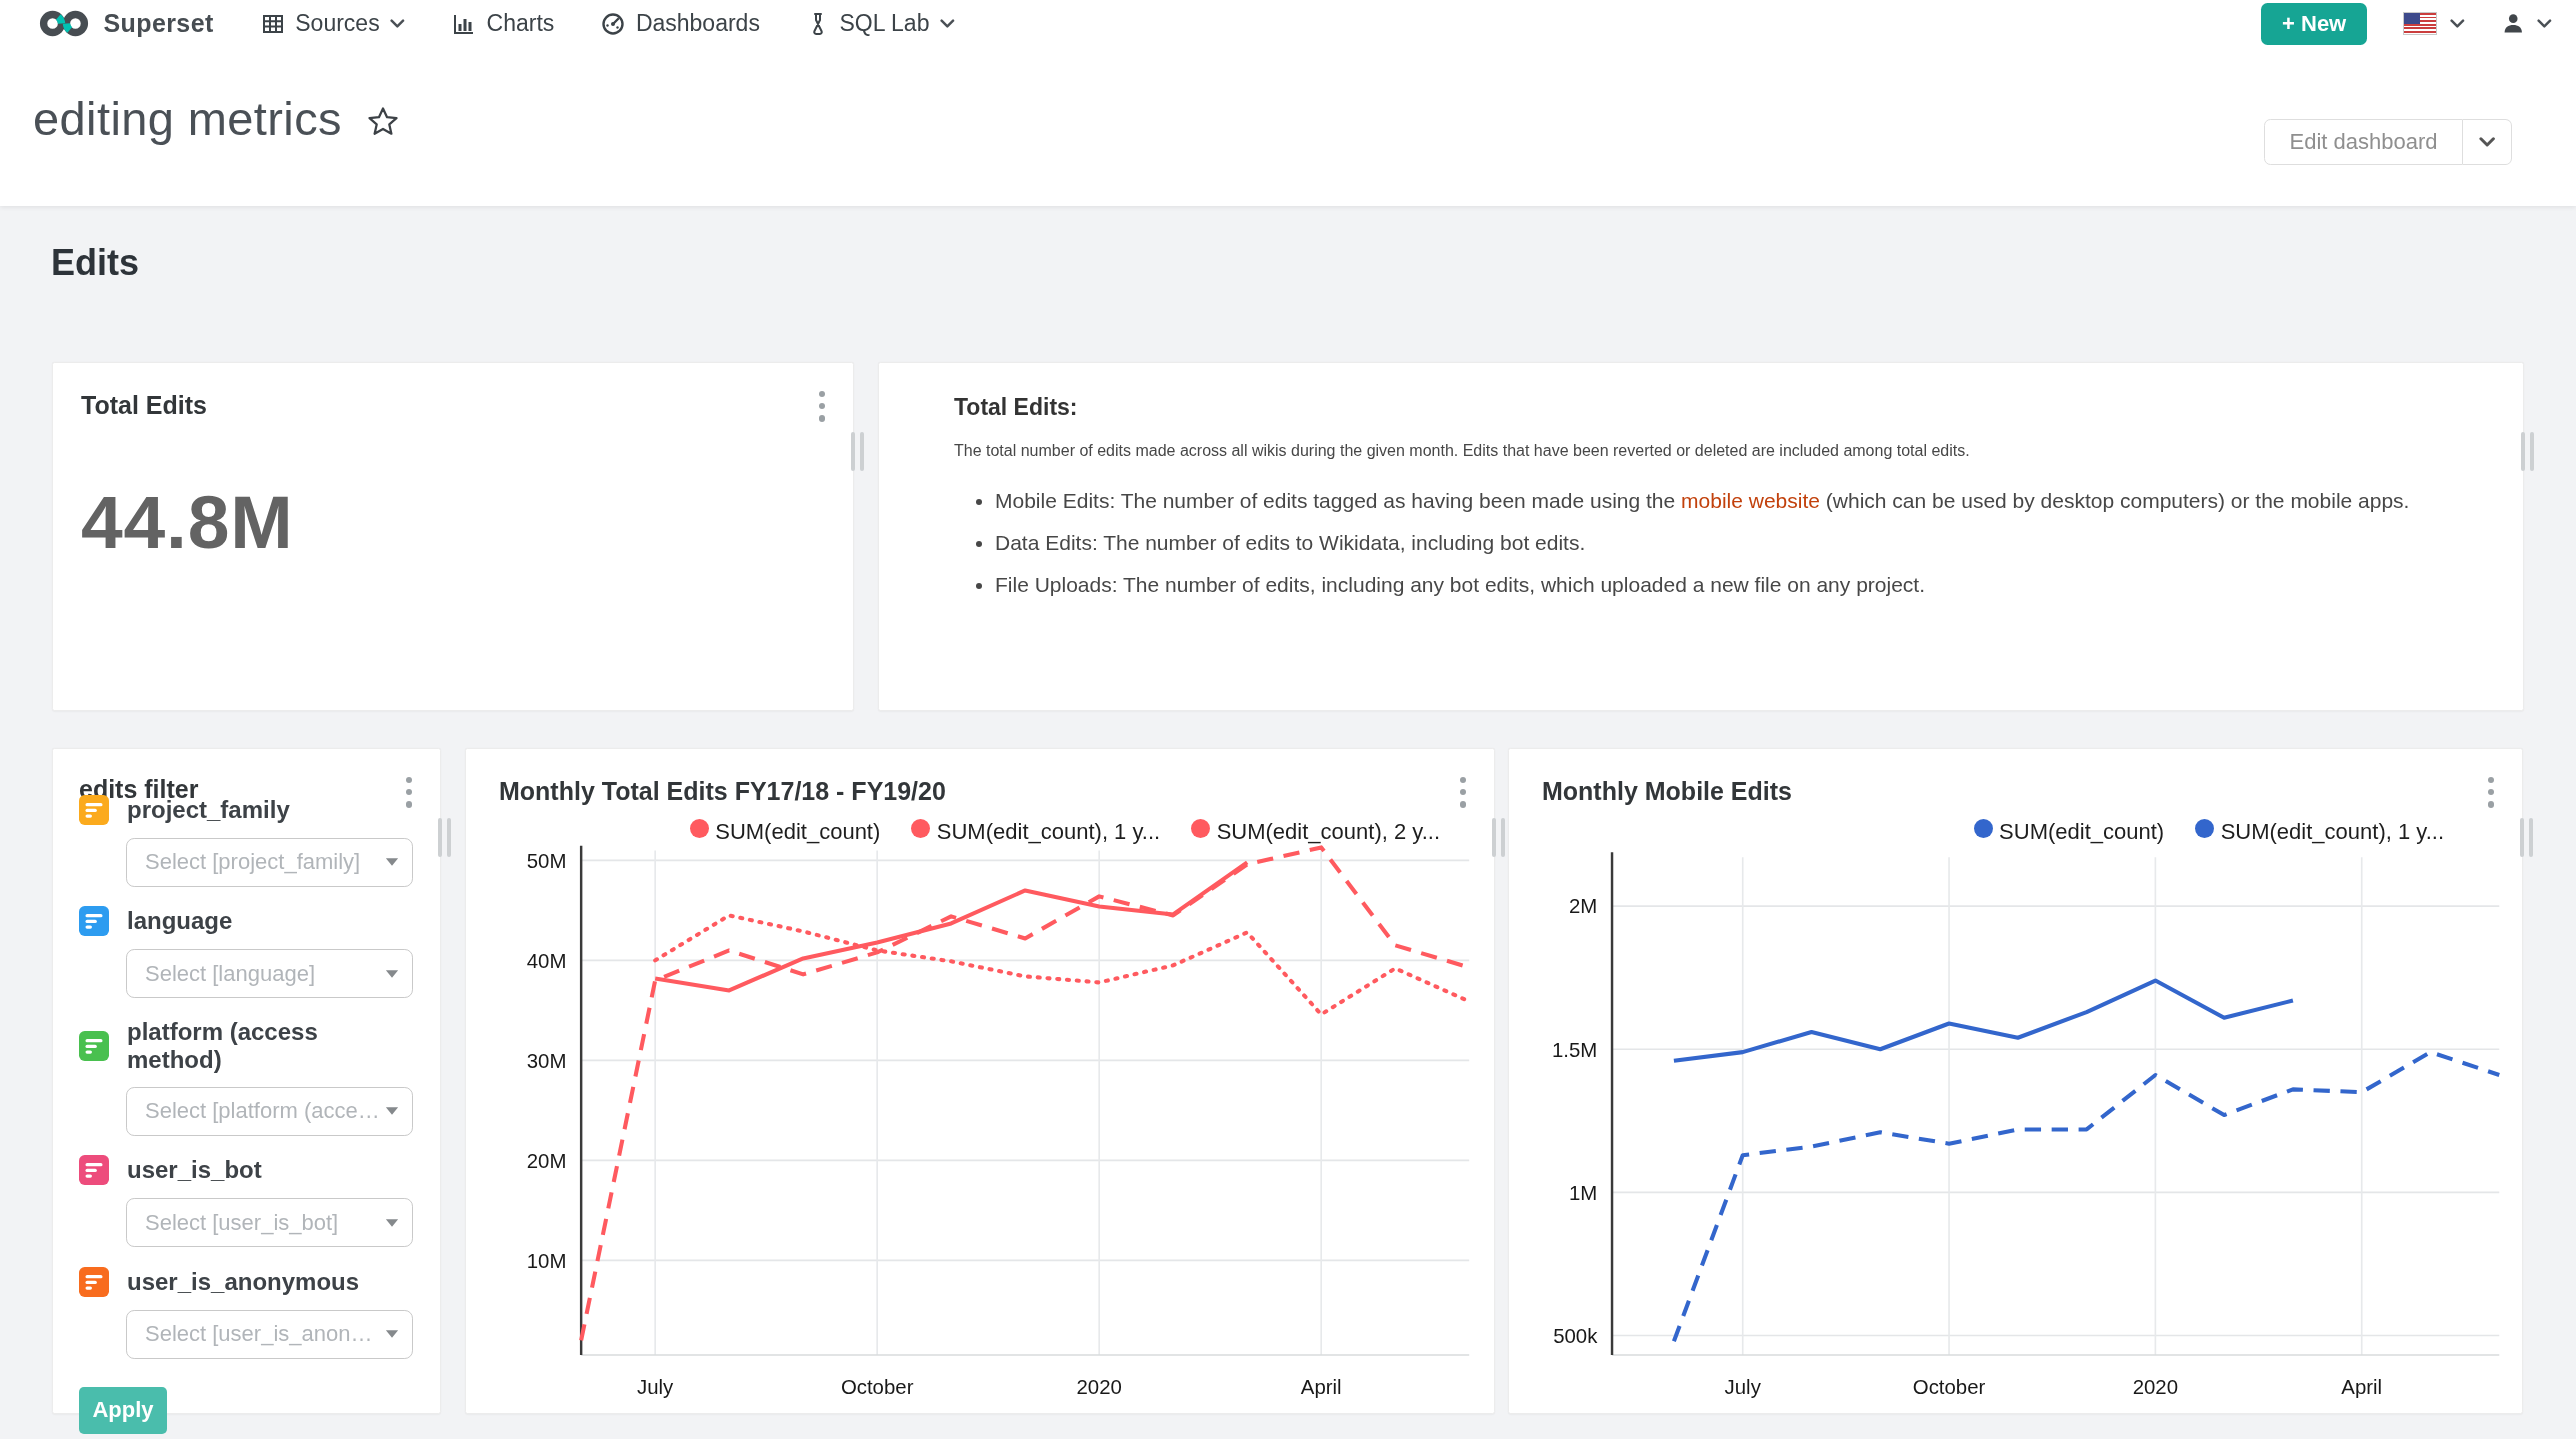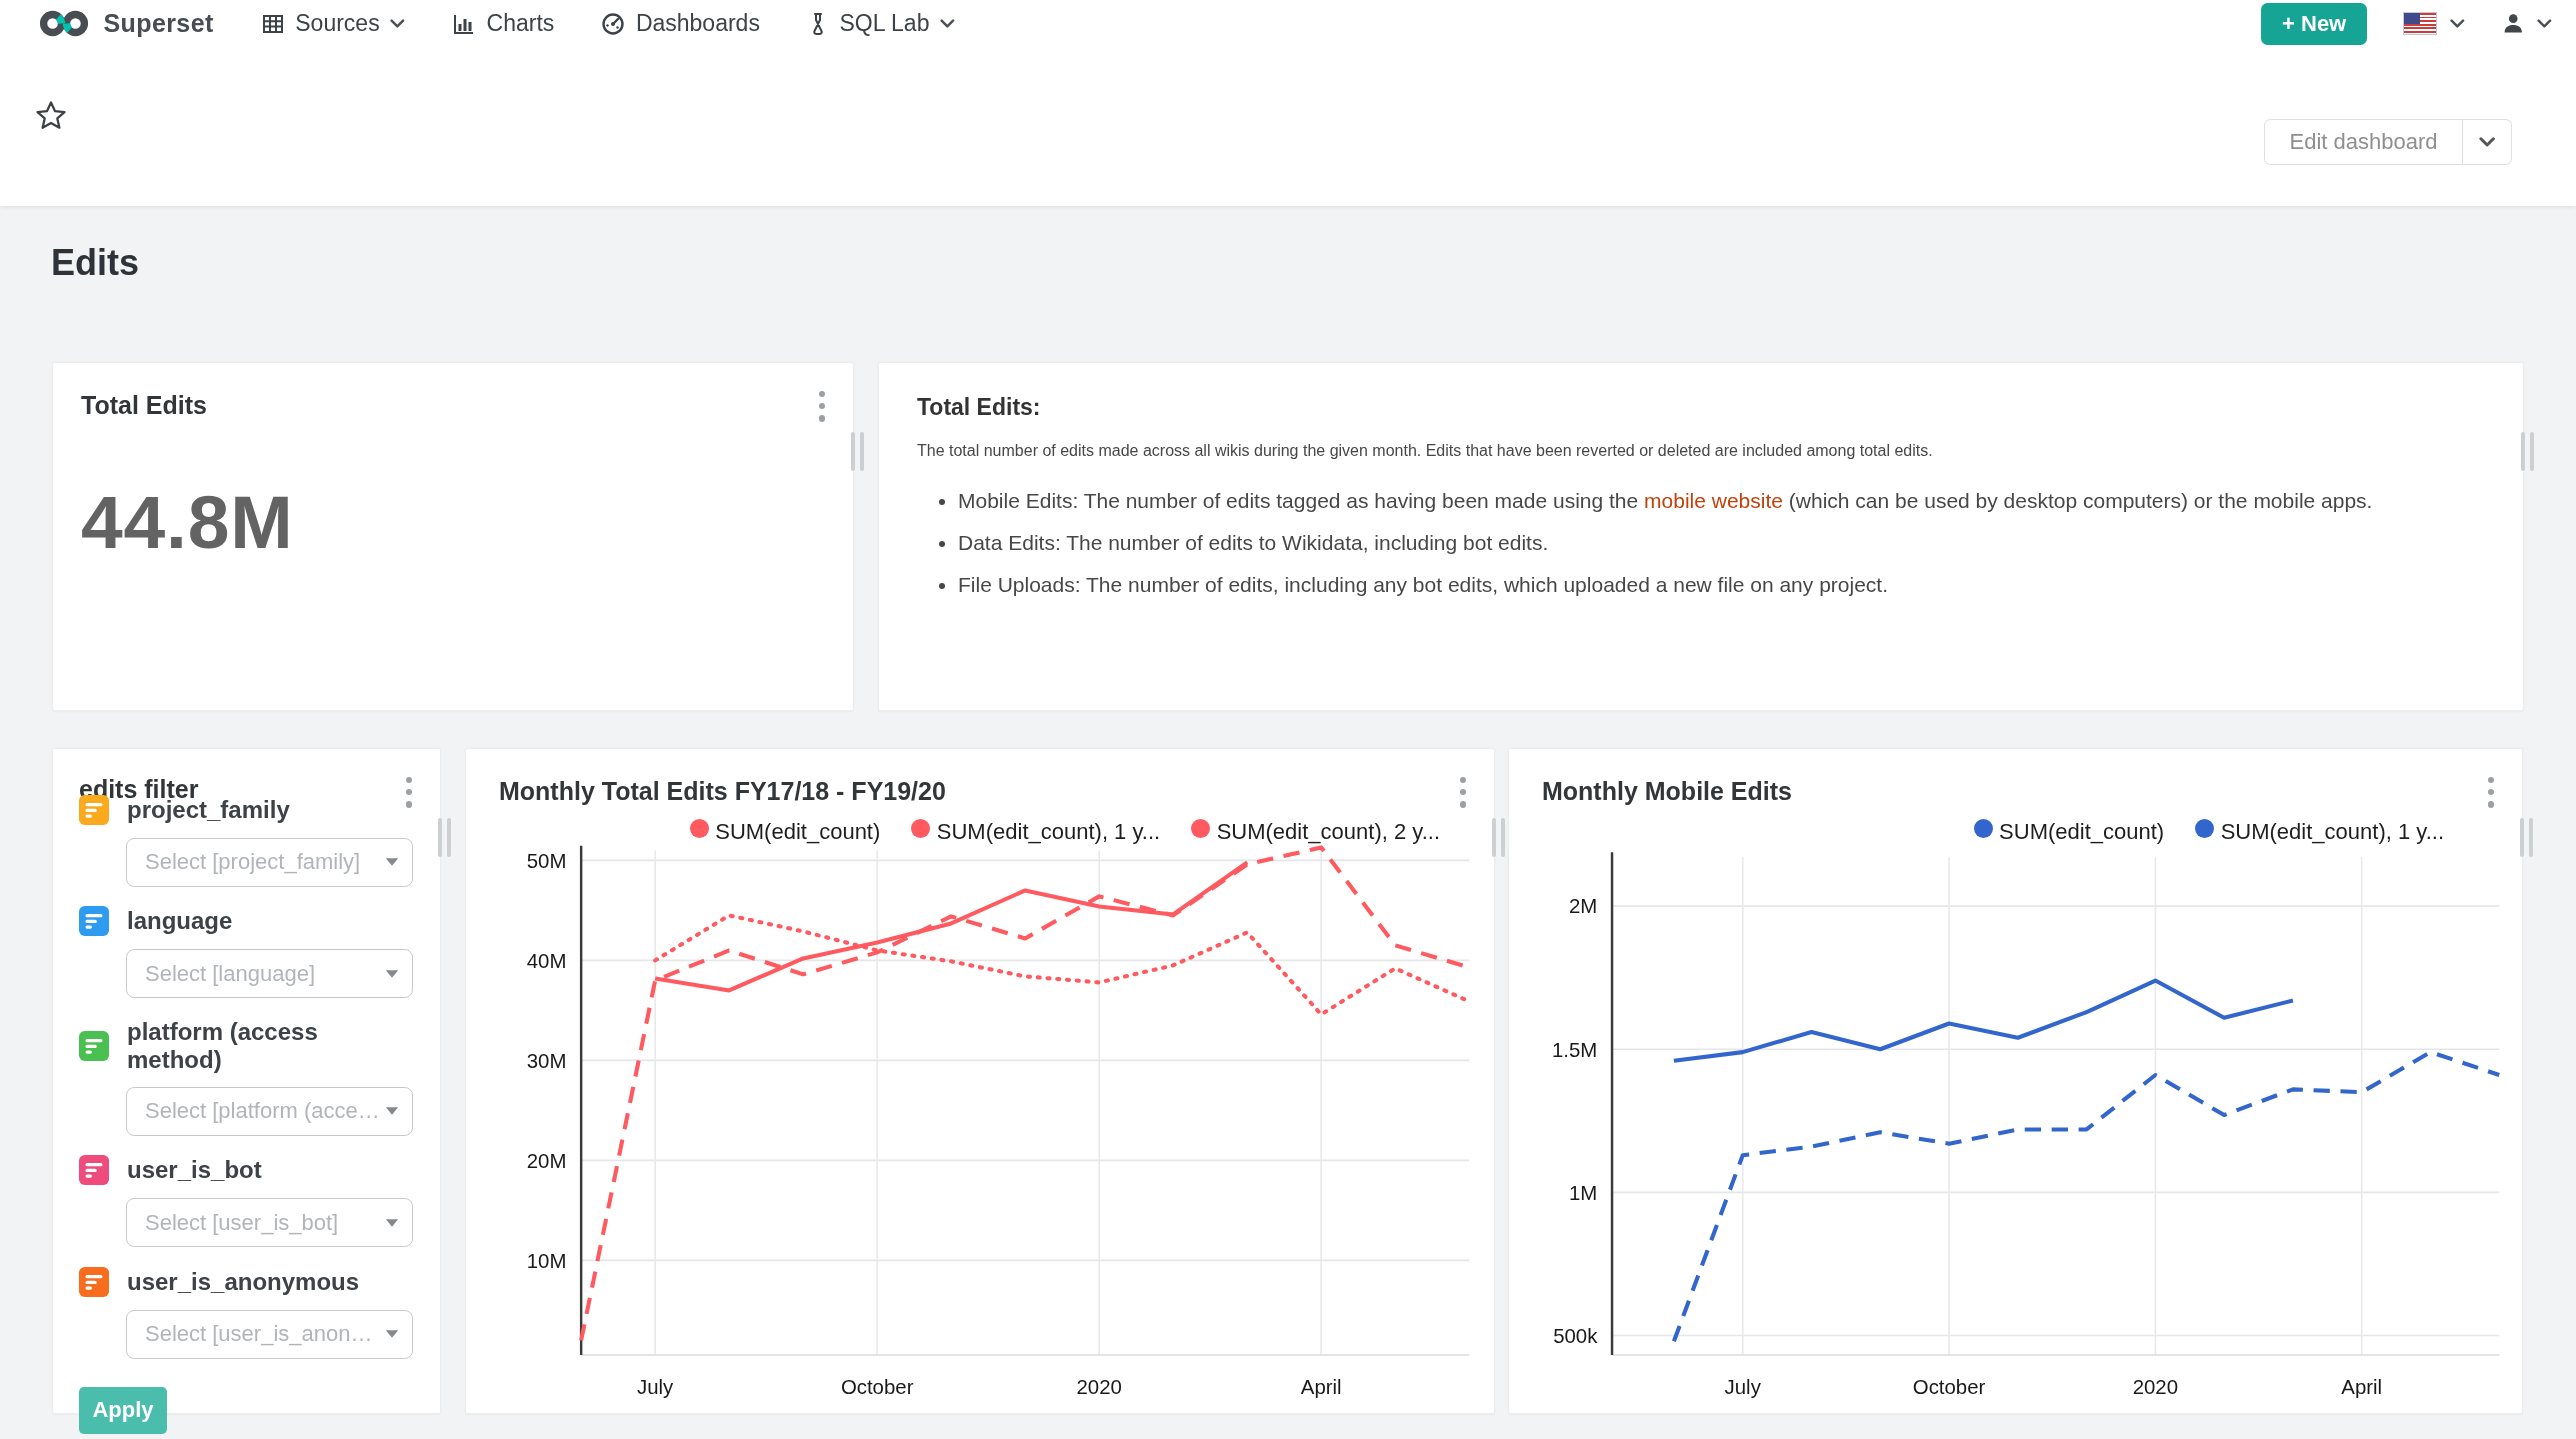--- a/index.html
+++ b/index.html
@@ -34,21 +34,21 @@
   .card{position:absolute;background:#fff;border:0.8px solid #ececec;border-radius:2.4px;box-shadow:0 0.8px 1.6px rgba(0,0,0,.04);}
   .card-title{position:absolute;top:28px;left:28px;font-size:25px;font-weight:bold;color:#323639;}
   .kebab{position:absolute;top:24.5px;right:24.5px;display:flex;flex-direction:column;gap:5.7px;cursor:pointer;padding:3.3px;}
   .kebab i{width:6.5px;height:6.5px;border-radius:50%;background:#9aa0a4;}
   .rhandle{position:absolute;top:69px;right:-11.4px;display:flex;gap:4.9px;cursor:col-resize;}
   .rhandle i{width:4.1px;height:39px;border-radius:2.4px;background:#cdd0d2;}
 
   .big-number{position:absolute;top:116px;left:28px;font-size:75px;font-weight:bold;color:#636363;letter-spacing:0.8px;}
 
   
-  .desc-body{position:absolute;inset:31px 38px;color:#474747;}
+  .desc-body{position:absolute;inset:31px 38px;color:#474747;margin-left:37px;}
   .desc-body h3{margin:0 0 18px 0;font-size:23px;font-weight:bold;color:#333;}
   .desc-body p{margin:0;font-size:16px;line-height:1.55;}
   .desc-body ul{margin:21px 0 0 0;padding-left:41px;}
   .desc-body li{font-size:21px;line-height:1.55;margin-bottom:9.8px;}
   .desc-body a{color:#c2410c;text-decoration:none;cursor:pointer;}
 
   
   .filter-body{position:absolute;inset:26px;}
   .f-label{display:flex;align-items:center;gap:18px;margin:19.6px 0 13px 0;}
   .f-label:first-of-type{margin-top:33px;}
@@ -141,20 +141,21 @@
             <path d="M3.5 21c0-4.8 3.8-7.2 8.5-7.2s8.5 2.4 8.5 7.2z" fill="#41464b"></path>
           </svg>
         <svg width="14.7" height="9" viewBox="0 0 18 11">
             <path d="M2 2l7 7 7-7" fill="none" stroke="#4a5055" stroke-width="3" stroke-linecap="round" stroke-linejoin="round"></path>
           </svg>
       </div>
     </div>
   </div>
 
   <div class="titlebar">
+    <span class="page-title">editing metrics</span>
     <svg class="fav-star" width="36" height="36" viewBox="0 0 24 24">
         <path d="M12 3l2.7 5.8 6.3.6-4.8 4.2 1.4 6.2L12 16.6l-5.6 3.2 1.4-6.2L3 9.4l6.3-.6z" fill="none" stroke="#3c4146" stroke-width="1.5" stroke-linejoin="round"></path>
       </svg>
   </div>
   <div class="edit-dash">
     <div class="main">Edit dashboard</div>
     <div class="caret">
       <svg width="16.3" height="9.8" viewBox="0 0 18 11">
           <path d="M2 2l7 7 7-7" fill="none" stroke="#555" stroke-width="3.4" stroke-linecap="round" stroke-linejoin="round"></path>
         </svg>

